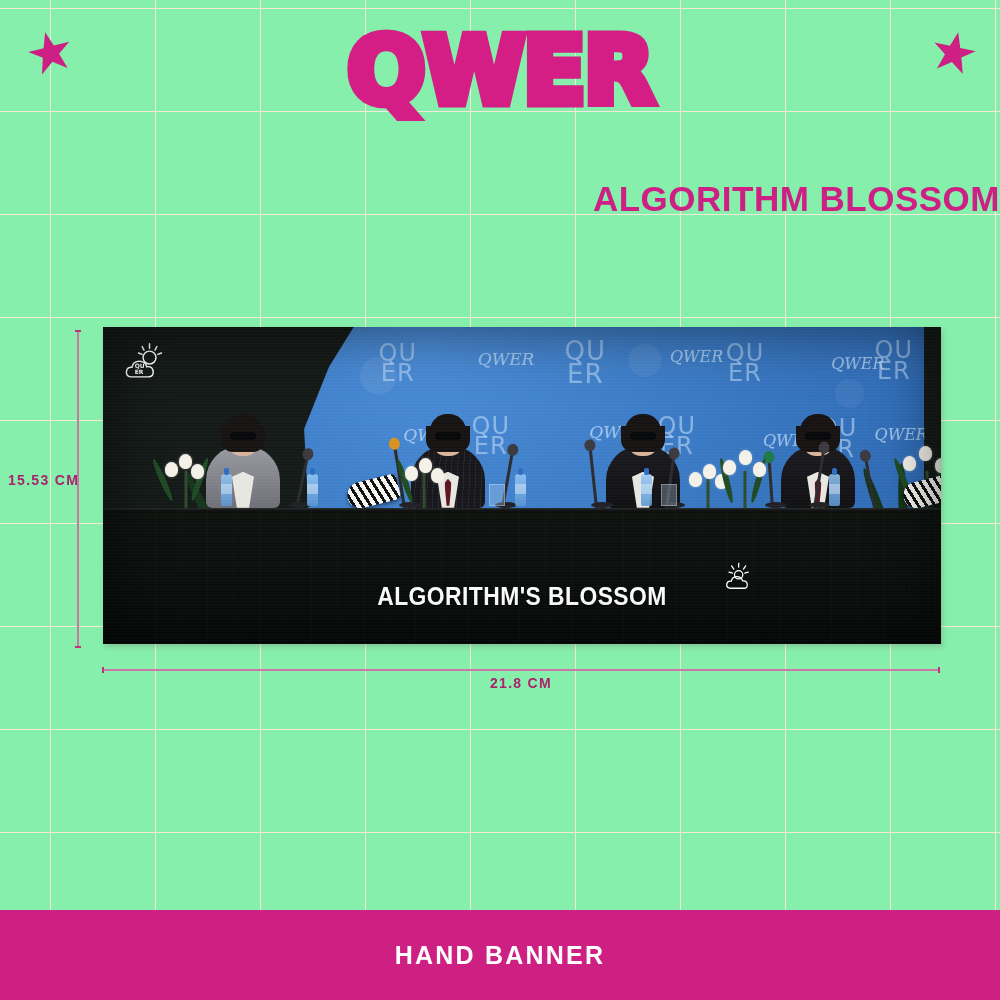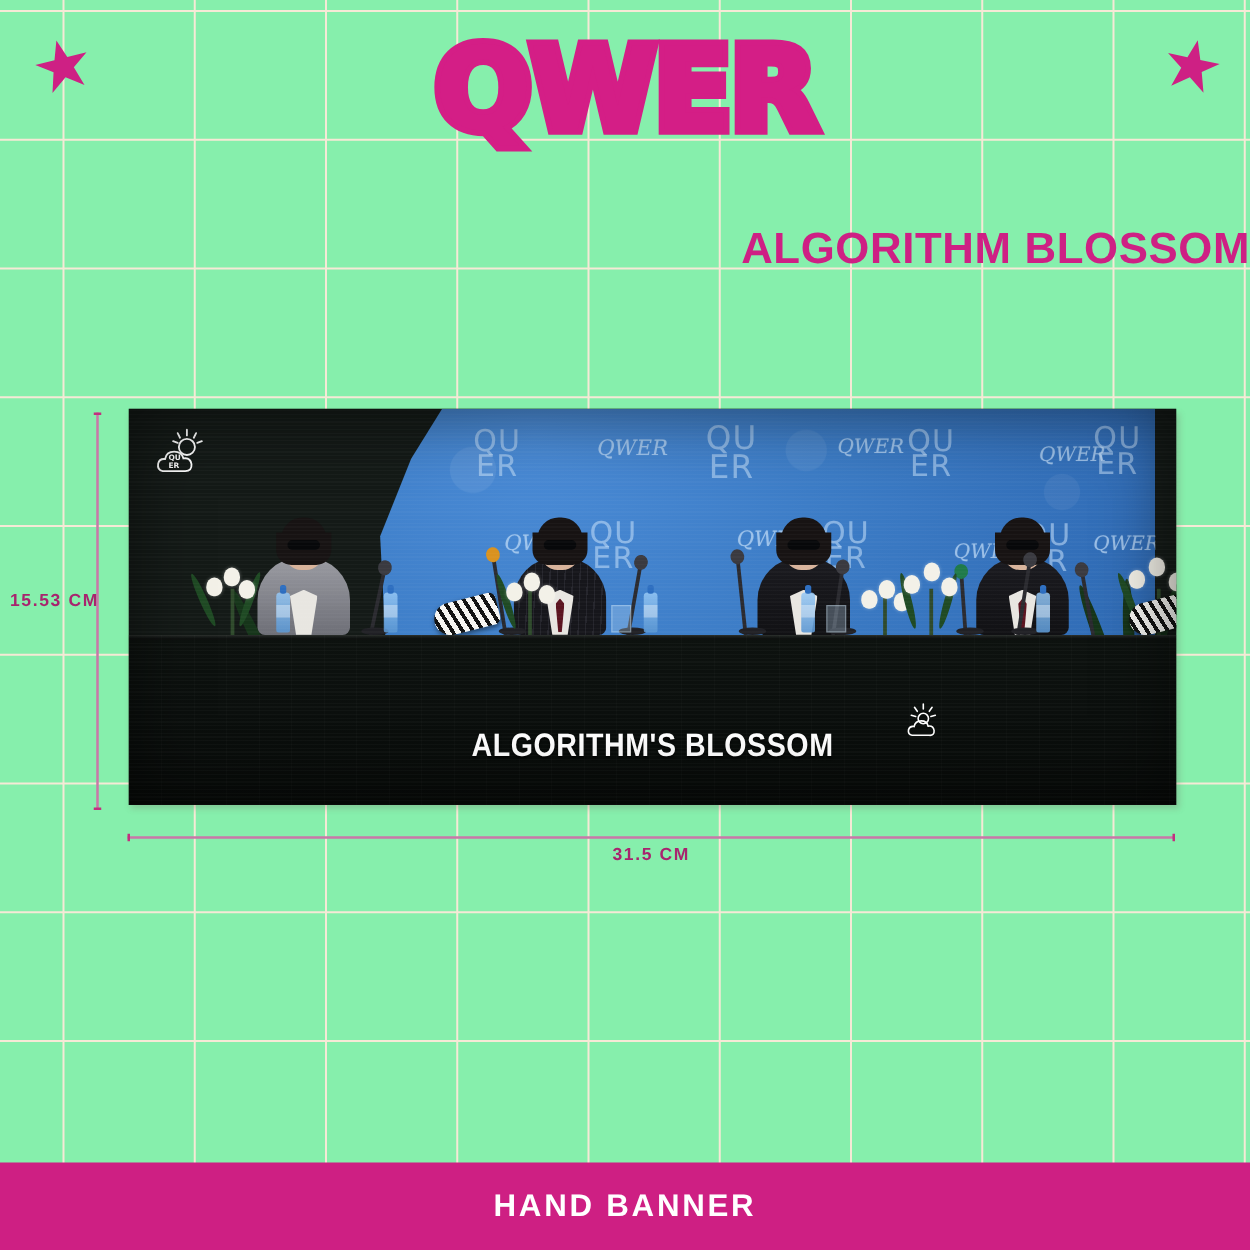--- a/index.html
+++ b/index.html
@@ -272,21 +272,21 @@
   #dim-h-label{
     position:absolute; left:0; right:0; top:675px; text-align:center;
     color:#A8246E; font-weight:700; font-size:14px; letter-spacing:1.3px;
     font-family:"Liberation Sans", sans-serif;
   }
   
   #dim-h-label span{ position:relative; left:-479px; }
 
   
   #footer{
-    position:absolute; left:0; right:0; bottom:0; height:70px;
+    position:absolute; left:0; right:0; bottom:0; height:90px;
     background:#CE1F83;
     display:flex; align-items:center; justify-content:center;
   }
   #footer-label{
     color:#ffffff; font-weight:700; font-size:25px; letter-spacing:2.2px;
     font-family:"Liberation Sans", sans-serif;
   }
 </style>
 </head>
 <body>
@@ -476,20 +476,20 @@
     </div>
 
     <div class="grain"></div>
     <div class="vignette"></div>
   </div>
 
   <div id="dim-v"></div>
   <div id="dim-v-label">15.53 CM</div>
   <div id="dim-h"></div>
   <div id="dim-h-label" style="left: 0px; width: 1042px;">
-    <span style="left: 0px;">31.5 CM</span>
+    <span style="left: 0px;">21.8 CM</span>
   </div>
 
   <div id="footer">
     <div id="footer-label">HAND BANNER</div>
   </div>
 
 </div>
 
 </body></html>

